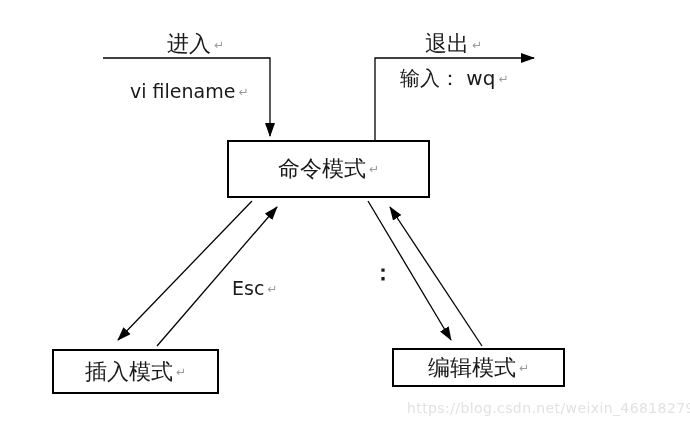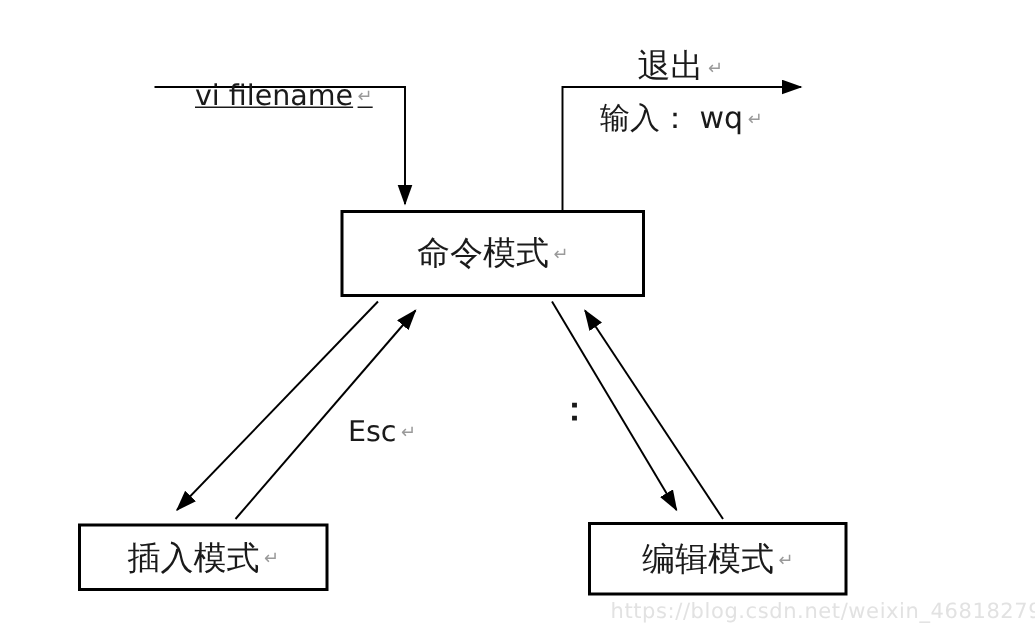--- a/index.html
+++ b/index.html
@@ -81,40 +81,43 @@
 
     <line class="ln" x1="252" y1="201" x2="118" y2="340" marker-end="url(#arr)"></line>
 
     <line class="ln" x1="157" y1="346" x2="277" y2="207" marker-end="url(#arr)"></line>
 
     <line class="ln" x1="368" y1="201" x2="451" y2="340" marker-end="url(#arr)"></line>
 
     <line class="ln" x1="482" y1="346" x2="390" y2="207" marker-end="url(#arr)"></line>
   </svg>
 
-  <div class="lbl lat" style="left:130px; top:53px;text-decoration:underline;">
+  <div class="lbl cjk" style="left:167px; top:29px;">
+    <span>进入</span><span class="ret">↵</span>
+  </div>
+  <div class="lbl lat" style="left:130px; top:80px;">
     <span>vi filename</span><span class="ret">↵</span>
   </div>
 
   <div class="lbl" style="left:400px; top:65px; font-size:20px;">
     <span>输入： wq</span><span class="ret">↵</span>
   </div>
   <div class="lbl cjk" style="left:425px; top:29px;">
     <span>退出</span><span class="ret">↵</span>
   </div>
 
   <div class="node" style="left:227px; top:140px; width:203px; height:58px;">
     <span>命令模式</span>
       <span class="ret">↵</span>
   </div>
   <div class="node" style="left:52px; top:349px; width:167px; height:45px;">
     <span>插入模式</span>
       <span class="ret">↵</span>
   </div>
-  <div class="node" style="left:392px; top:348px; width:173px; height:49px;">
+  <div class="node" style="left:392px; top:348px; width:173px; height:39px;">
     <span>编辑模式</span>
       <span class="ret">↵</span>
   </div>
 
   <div class="lbl lat" style="left:232px; top:277px;">
     <span>Esc</span><span class="ret">↵</span>
   </div>
 
   <div class="lbl colon" style="left:372px; top:258px;">
     <span>：</span>

